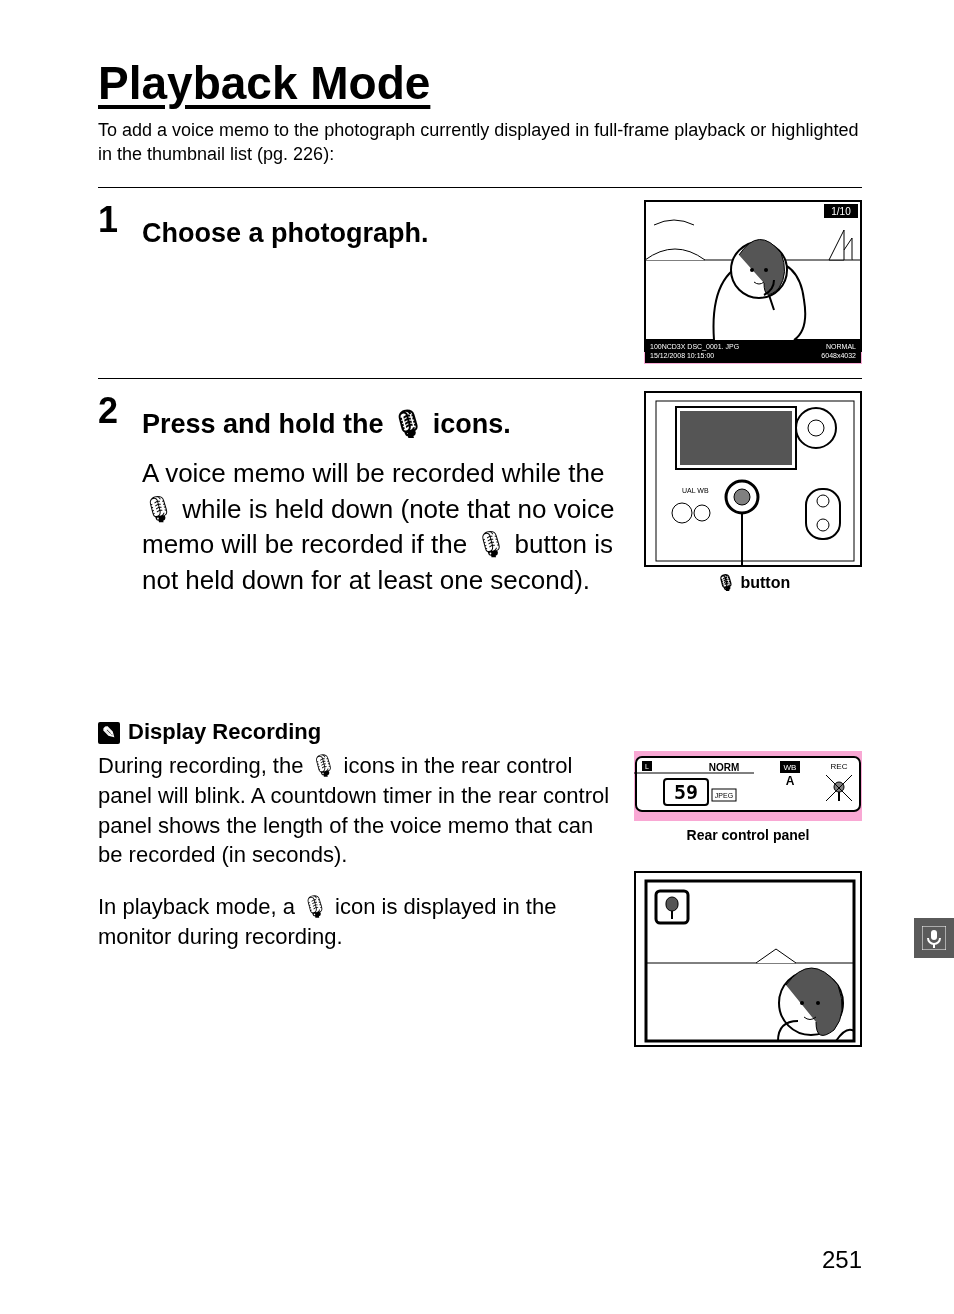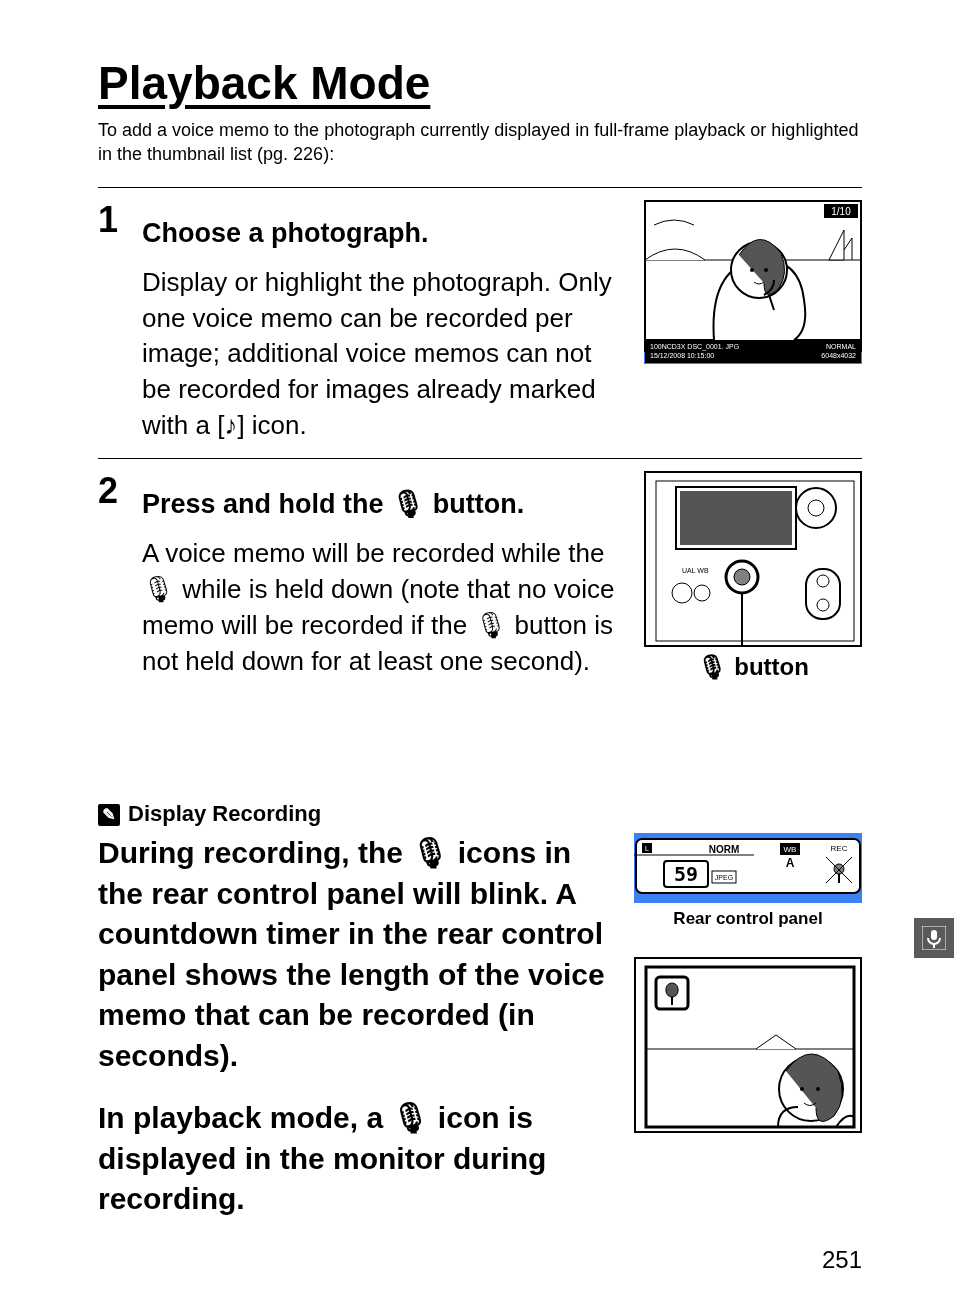--- a/index.html
+++ b/index.html
@@ -8,52 +8,49 @@
   .intro{font-size:18px;line-height:1.35;margin:0 0 20px 0;}
   hr.sep{border:none;border-top:1px solid #000;margin:14px 0 12px 0;}
   .step{display:flex;align-items:flex-start;}
   .stepnum{font-size:36px;font-weight:700;width:44px;flex:0 0 44px;line-height:1;margin-top:2px;}
   .stepbody{flex:1;}
   .steptitle{font-size:27px;font-weight:700;margin:16px 0 14px 0;line-height:1.3;}
   .steptext{font-size:26px;line-height:1.38;margin:0;}
   .stepwrap{display:flex;gap:20px;align-items:flex-start;}
   .stepleft{flex:1;}
   .fig{flex:0 0 auto;}
-  .fig-caption{font-size:24px;font-weight:700;text-align:center;margin-top:6px;}
+  .fig-caption{font-size:16px;font-weight:700;text-align:center;margin-top:6px;}
   .noteicon{display:inline-block;width:22px;height:22px;background:#000;color:#fff;border-radius:2px;text-align:center;line-height:22px;font-size:16px;vertical-align:middle;margin-right:8px;}
   .notetitle{font-size:22px;font-weight:700;margin:0 0 6px 0;}
-  .notetext{font-size:30px;line-height:1.35;margin:0 0 22px 0;font-weight:bold;}
+  .notetext{font-size:22px;line-height:1.35;margin:0 0 22px 0;}
   .notewrap{display:flex;gap:24px;align-items:flex-start;}
   .noteleft{flex:1;}
   .pagenum{position:absolute;right:92px;bottom:40px;font-size:24px;}
   .sidetab{position:absolute;right:0;top:918px;width:40px;height:40px;background:#5a5a5a;display:flex;align-items:center;justify-content:center;}
   .mic{font-family:Arial,sans-serif;}
   
-  .illus{border:2px solid #000;background:#3b82f6;box-sizing:border-box;position:relative;overflow:hidden;}
+  .illus{border:2px solid #000;background:#f9a8d4;box-sizing:border-box;position:relative;overflow:hidden;}
   .illus svg{display:block;}
 </style>
 </head>
 <body>
 
 <div class="page">
 
   <h1>Playback Mode</h1>
   <p class="intro">To add a voice memo to the photograph currently displayed in full-frame playback or highlighted in the thumbnail list (pg. 226):</p>
 
   <hr class="sep">
 
   <div class="stepwrap">
     <div class="stepleft">
       <div class="step">
         <div class="stepnum">1</div>
         <div class="stepbody">
           <p class="steptitle">Choose a photograph.</p>
-          <p class="steptext">
-            <span>Display or highlight the photograph. Only one voice memo can be recorded per image; additional voice memos can not be recorded for images already marked with a </span><span class="mic">[♪]</span><span> icon.</span>
-          </p>
         </div>
       </div>
     </div>
     <div class="fig">
       <div class="illus" style="width:218px;height:164px;border:none;">
         <svg width="218" height="164" viewBox="0 0 218 164">
           <rect x="1" y="1" width="216" height="150" fill="#fff" stroke="#000" stroke-width="2"></rect>
 
           <rect x="1" y="139" width="216" height="24" fill="#000"></rect>
 
@@ -83,21 +80,21 @@
   </div>
 
   <hr class="sep">
 
   <div class="stepwrap">
     <div class="stepleft">
       <div class="step">
         <div class="stepnum">2</div>
         <div class="stepbody">
           <p class="steptitle">
-            <span>Press and hold the </span><span class="mic">🎙</span><span> button.</span>
+            <span>Press and hold the </span><span class="mic">🎙</span><span> icons.</span>
           </p>
           <p class="steptext">
             <span>A voice memo will be recorded while the </span><span class="mic">🎙</span><span> while is held down (note that no voice memo will be recorded if the  </span><span class="mic">🎙</span><span> button is not held down for at least one second).</span>
           </p>
         </div>
       </div>
     </div>
     <div class="fig">
       <div class="illus" style="width:218px;height:176px;">
         <svg width="218" height="176" viewBox="0 0 218 176">
@@ -160,21 +157,21 @@
             <rect x="78" y="38" width="24" height="12" fill="#fff" stroke="#000"></rect>
               <text x="90" y="47" font-size="7" text-anchor="middle">JPEG</text>
 
             <text x="205" y="18" font-size="8" text-anchor="middle">REC</text>
             <circle cx="205" cy="36" r="5" fill="#808080" stroke="#000"></circle>
             <line x1="205" y1="41" x2="205" y2="50" stroke="#000" stroke-width="2"></line>
             <line x1="192" y1="24" x2="218" y2="50" stroke="#000"></line>
               <line x1="218" y1="24" x2="192" y2="50" stroke="#000"></line>
           </svg>
         </div>
-        <div class="fig-caption" style="font-size:17px">Rear control panel</div>
+        <div class="fig-caption" style="font-size:14px">Rear control panel</div>
 
         <div style="height:28px"></div>
 
         <div class="illus" style="width:228px;height:176px;">
           <svg width="228" height="176" viewBox="0 0 228 176">
             <rect x="0" y="0" width="228" height="176" fill="#fff"></rect>
             <rect x="10" y="8" width="208" height="160" fill="#fff" stroke="#000" stroke-width="3"></rect>
             <rect x="20" y="18" width="32" height="32" rx="4" fill="#fff" stroke="#000" stroke-width="3"></rect>
             <rect x="30" y="24" width="12" height="14" rx="6" fill="#555" stroke="#000"></rect>
             <line x1="36" y1="38" x2="36" y2="46" stroke="#000" stroke-width="2"></line>

